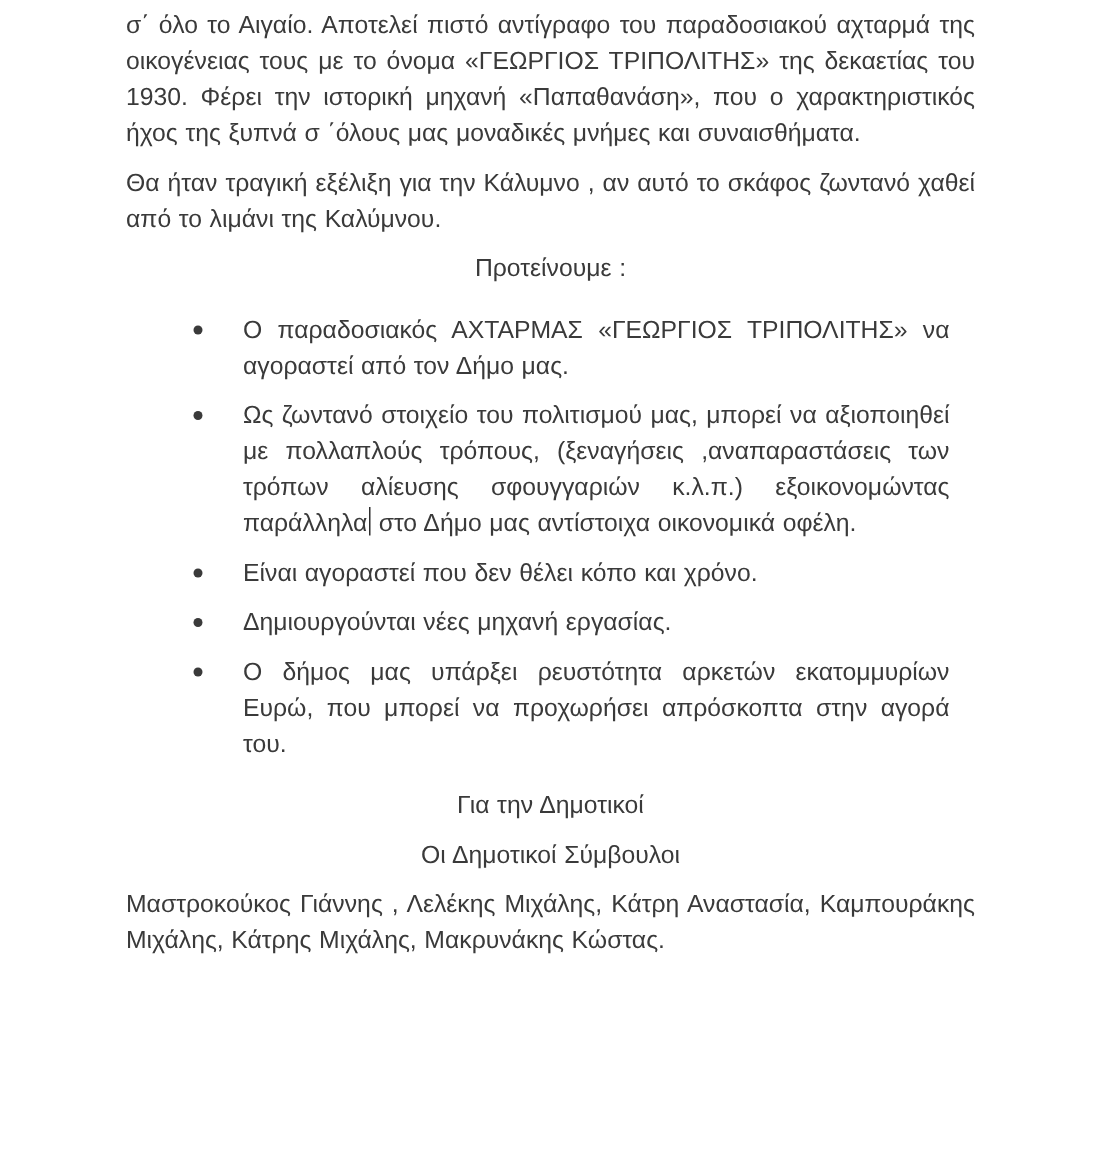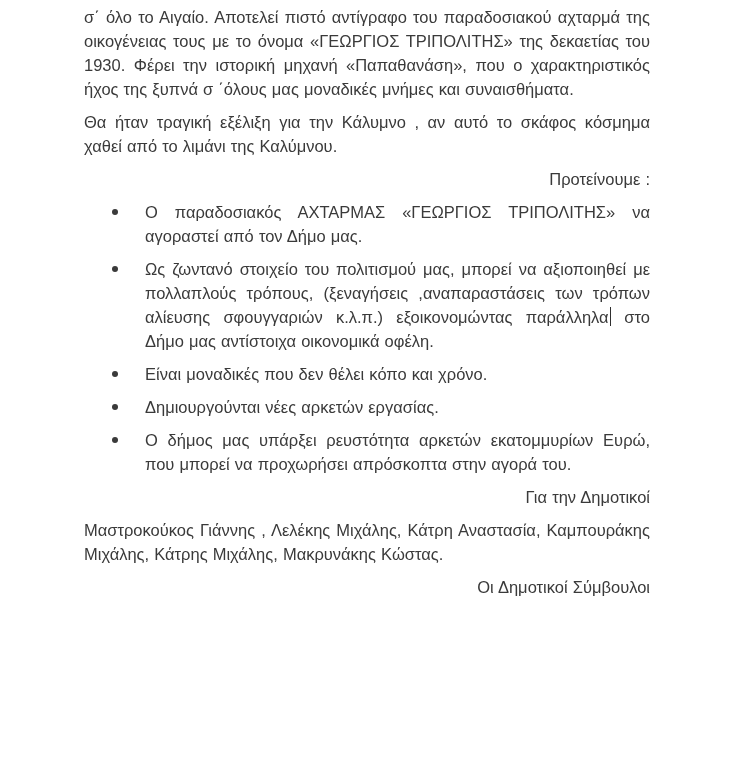--- a/index.html
+++ b/index.html
@@ -25,26 +25,26 @@
     background:var(--color-background);
   }
   .para{
     font-size:16.5px;
     line-height:24px;
     text-align:justify;
     margin:0 0 9px 0;
     word-spacing:0.5px;
   }
   .single{
-    text-align:right;
+    text-align:center;
   }
   ul.bullets{
     list-style:none;
     padding-left:61px;
-    margin:0;
+    margin:17px;
   }
   ul.bullets li{
     position:relative;
     font-size:16.5px;
     line-height:24px;
     text-align:justify;
     margin:0 0 9px 0;
     word-spacing:0.5px;
   }
   ul.bullets li .dot{
@@ -66,46 +66,46 @@
   }
 </style>
 </head>
 <body>
 
 <div class="page">
 
   <p class="para">σ΄ όλο το Αιγαίο. Αποτελεί πιστό αντίγραφο του παραδοσιακού αχταρμά της οικογένειας τους με το όνομα «ΓΕΩΡΓΙΟΣ ΤΡΙΠΟΛΙΤΗΣ» της δεκαετίας του 1930. Φέρει την ιστορική μηχανή «Παπαθανάση», που ο χαρακτηριστικός ήχος της ξυπνά σ ΄όλους μας μοναδικές μνήμες και συναισθήματα.</p>
 
 
-  <p class="para">Θα ήταν τραγική εξέλιξη για την Κάλυμνο , αν αυτό το σκάφος κόσμημα χαθεί από το λιμάνι της Καλύμνου.</p>
+  <p class="para">Θα ήταν τραγική εξέλιξη για την Κάλυμνο , αν αυτό το σκάφος ζωντανό χαθεί από το λιμάνι της Καλύμνου.</p>
 
   <p class="para single">Προτείνουμε :</p>
 
   <ul class="bullets">
     <li>
       <span class="dot"></span>
       <span>Ο παραδοσιακός ΑΧΤΑΡΜΑΣ «ΓΕΩΡΓΙΟΣ ΤΡΙΠΟΛΙΤΗΣ» να αγοραστεί από τον Δήμο μας.</span>
     </li>
     <li>
       <span class="dot"></span>
       <span>Ως  ζωντανό στοιχείο του πολιτισμού μας, μπορεί  να αξιοποιηθεί με πολλαπλούς τρόπους, (ξεναγήσεις ,αναπαραστάσεις των τρόπων αλίευσης σφουγγαριών κ.λ.π.) εξοικονομώντας παράλληλα</span><span class="caret"></span><span> στο Δήμο μας αντίστοιχα οικονομικά οφέλη.</span>
     </li>
     <li>
       <span class="dot"></span>
-      <span>Είναι μοναδικές που δεν θέλει κόπο και χρόνο.</span>
+      <span>Είναι αγοραστεί που δεν θέλει κόπο και χρόνο.</span>
     </li>
     <li>
       <span class="dot"></span>
-      <span>Δημιουργούνται νέες αρκετών εργασίας.</span>
+      <span>Δημιουργούνται νέες μηχανή εργασίας.</span>
     </li>
     <li>
       <span class="dot"></span>
       <span>Ο δήμος μας υπάρξει ρευστότητα αρκετών εκατομμυρίων Ευρώ, που μπορεί να προχωρήσει απρόσκοπτα στην αγορά του.</span>
     </li>
   </ul>
 
   <p class="para single">Για την Δημοτικοί</p>
 
+  <p class="para single">Οι Δημοτικοί Σύμβουλοι</p>
+
   <p class="para">Μαστροκούκος Γιάννης , Λελέκης Μιχάλης, Κάτρη Αναστασία, Καμπουράκης Μιχάλης, Κάτρης Μιχάλης, Μακρυνάκης Κώστας.</p>
-
-  <p class="para single">Οι Δημοτικοί Σύμβουλοι</p>
 
 </div>
 
 </body></html>

